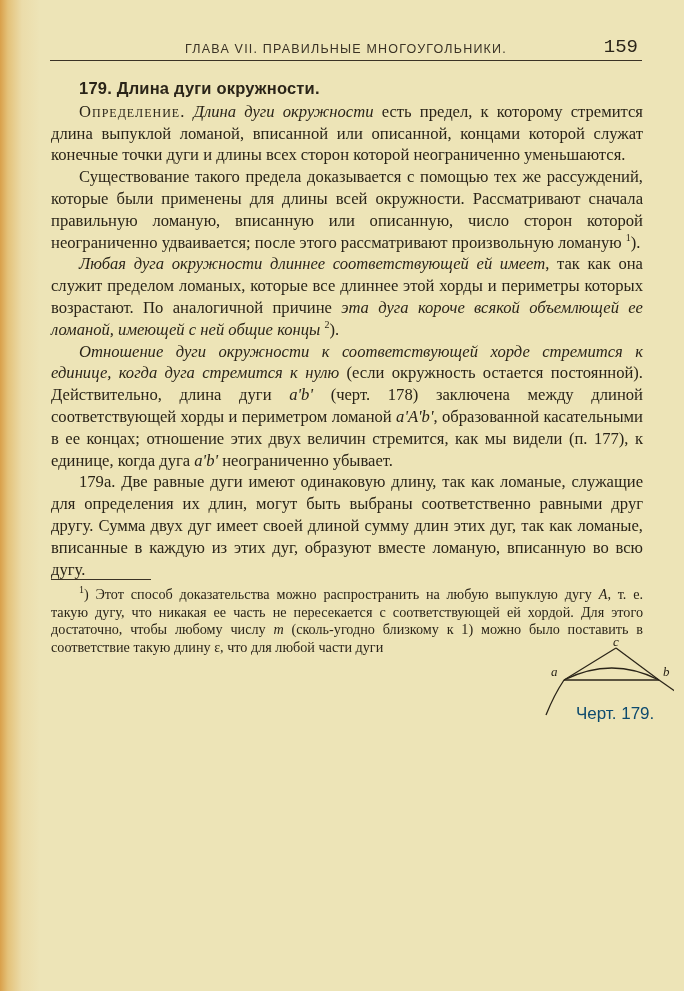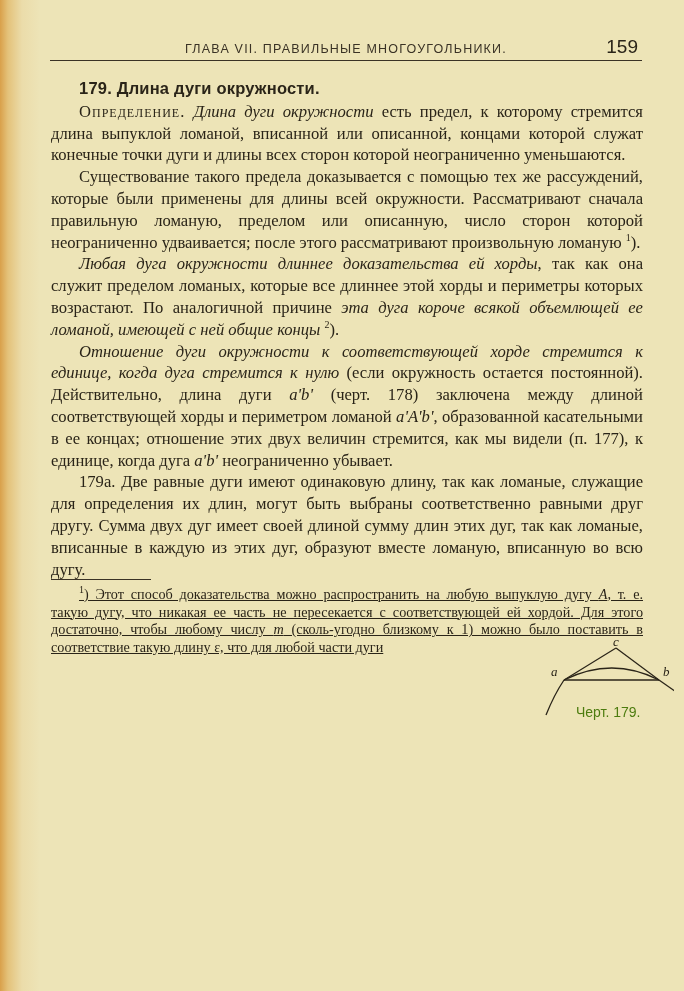--- a/index.html
+++ b/index.html
@@ -17,70 +17,70 @@
       position: absolute; left: 50px; top: 36px; width: 592px; height: 24px;
       border-bottom: 1.5px solid #3a3225;
     }
     .header-title {
       position: absolute; left: 0; width: 592px; text-align: center; top: 6px;
       font-family: Liberation Sans, sans-serif; font-size: 12.5px; letter-spacing: 1.2px;
       color: #3a3225;
     }
     .header-page {
       position: absolute; right: 4px; top: 0px;
-      font-family: Liberation Sans, sans-serif; font-size: 19px; color: #2a2418;
+      font-family: Liberation Mono, monospace; font-size: 19px; color: #2a2418;
     }
     .body-text {
       position: absolute; left: 51px; top: 78px; width: 592px;
       font-size: 16.6px; line-height: 21.8px; text-align: justify;
     }
     .body-text p { margin: 0; text-indent: 28px; }
     .section-title {
       font-family: "Liberation Sans", sans-serif; font-weight: bold; font-size: 16.5px;
       margin: 0 0 1px 28px; letter-spacing: 0.2px;
     }
     .sc { font-variant: small-caps; letter-spacing: 1px; }
     .it { font-style: italic; margin-top: 48px; }
     sup { font-size: 10px; line-height: 0; }
     .rule {
       position: absolute; left: 51px; top: 579px; width: 100px; height: 0;
       border-top: 1px solid #3a3225;
     }
     .notes {
       position: absolute; left: 51px; top: 586px; width: 592px;
-      font-size: 14.2px; line-height: 17.6px; text-align: justify; text-decoration: underline;
+      font-size: 14.2px; line-height: 17.6px; text-align: justify;
     }
     .notes p { margin: 0; text-indent: 28px; }
     .notes .wrap-short { width: 452px; }
     .figure {
       position: absolute; left: 524px; top: 640px; width: 150px; height: 100px;
     }
     .fig-caption {
       position: absolute; left: 576px; top: 704px;
-      font-family: "Liberation Sans", sans-serif; font-size: 14px; color: #4d7c0f;
+      font-family: "Liberation Sans", sans-serif; font-size: 17px; color: #0c4a6e;
     }
   </style>
 </head>
 <body>
 
 <div class="page">
 
   <div class="header">
     <div class="header-title">ГЛАВА VII. ПРАВИЛЬНЫЕ МНОГОУГОЛЬНИКИ.</div>
     <div class="header-page">159</div>
   </div>
 
   <div class="body-text">
     <div class="section-title">179. Длина дуги окружности.</div>
 
     <p><span class="sc">Определение.</span> <span class="it">Длина дуги окружности</span><span> есть предел, к которому стремится длина выпуклой ломаной, вписанной или описанной, концами которой служат конечные точки дуги и длины всех сторон которой неограниченно уменьшаются.</span></p>
 
-    <p><span>Существование такого предела доказывается с помощью тех же рассуждений, которые были применены для длины всей окружности. Рассматривают сначала правильную ломаную, пределом или описанную, число сторон которой неограниченно удваивается; после этого рассматривают произвольную ломаную</span> <sup>1</sup><span>).</span></p>
+    <p><span>Существование такого предела доказывается с помощью тех же рассуждений, которые были применены для длины всей окружности. Рассматривают сначала правильную ломаную, вписанную или описанную, число сторон которой неограниченно удваивается; после этого рассматривают произвольную ломаную</span> <sup>1</sup><span>).</span></p>
 
-    <p><span class="it">Любая дуга окружности длиннее доказательства ей хорды</span><span>, так как она служит пределом ломаных, которые все длиннее этой хорды и периметры которых возрастают. По аналогичной причине </span><span class="it">эта дуга короче всякой объемлющей ее ломаной, имеющей с ней общие концы</span> <sup>2</sup><span>).</span></p>
+    <p><span class="it">Любая дуга окружности длиннее соответствующей ей имеет</span><span>, так как она служит пределом ломаных, которые все длиннее этой хорды и периметры которых возрастают. По аналогичной причине </span><span class="it">эта дуга короче всякой объемлющей ее ломаной, имеющей с ней общие концы</span> <sup>2</sup><span>).</span></p>
 
     <p><span class="it">Отношение дуги окружности к соответствующей хорде стремится к единице, когда дуга стремится к нулю</span><span> (если окружность остается постоянной). Действительно, длина дуги </span><span class="it">a'b'</span><span> (черт. 178) заключена между длиной соответствующей хорды и периметром ломаной </span><span class="it">a'A'b'</span><span>, образованной касательными в ее концах; отношение этих двух величин стремится, как мы видели (п. 177), к единице, когда дуга </span><span class="it">a'b'</span><span> неограниченно убывает.</span></p>
 
     <p>179a. Две равные дуги имеют одинаковую длину, так как ломаные, служащие для определения их длин, могут быть выбраны соответственно равными друг другу. Сумма двух дуг имеет своей длиной сумму длин этих дуг, так как ломаные, вписанные в каждую из этих дуг, образуют вместе ломаную, вписанную во всю дугу.</p>
   </div>
 
   <div class="rule"></div>
 
   <div class="notes">
     <p><span class="wrap-short" style="display:inline;"><sup>1</sup><span>) Этот способ доказательства можно распространить на любую выпуклую дугу </span><span class="it">A</span><span>, т. е. такую дугу, что никакая ее часть не пересекается с соответствующей ей хордой. Для этого достаточно, чтобы любому числу </span><span class="it">m</span><span> (сколь-угодно близкому к 1) можно было поставить в соответствие такую длину ε, что для любой части дуги </span></span></p>

